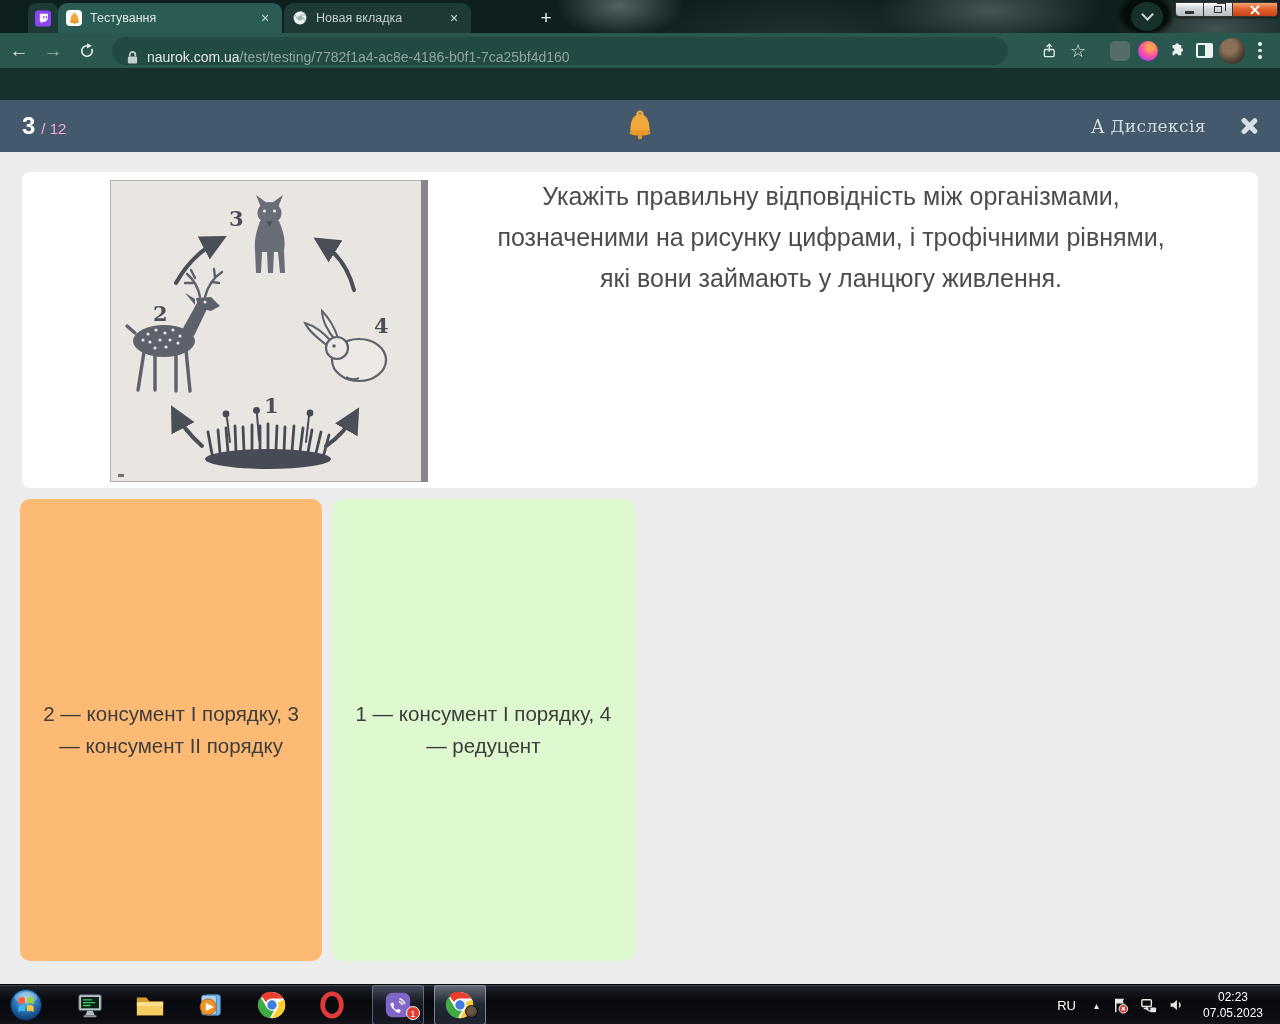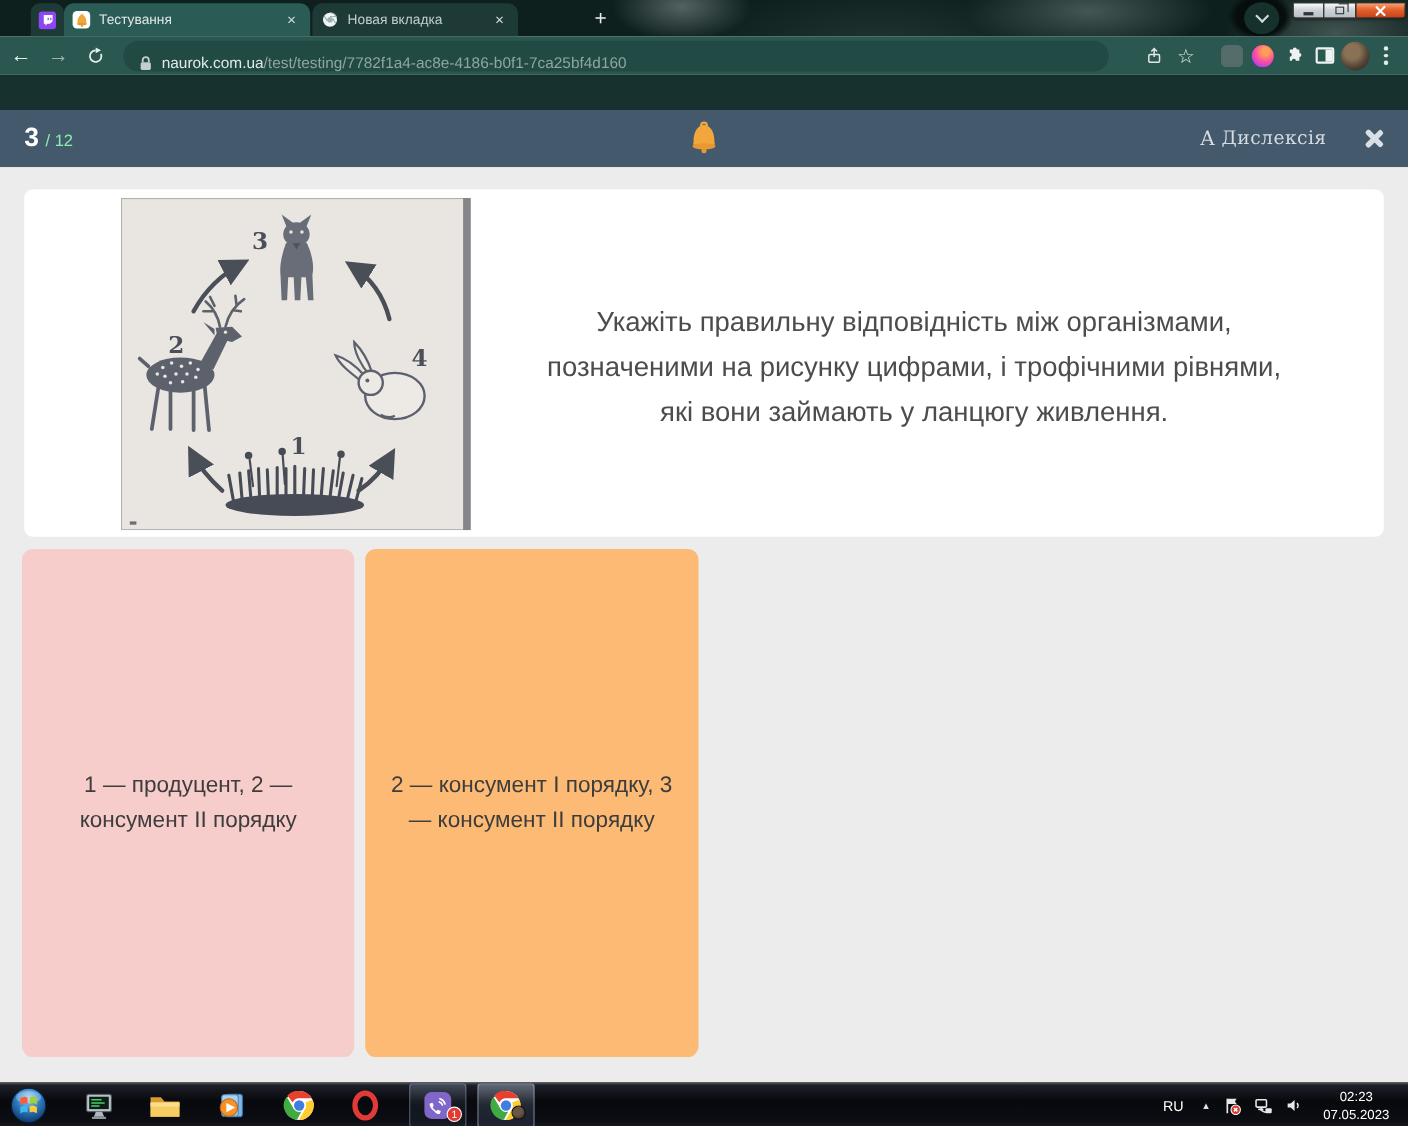--- a/index.html
+++ b/index.html
@@ -66,35 +66,35 @@
     background:radial-gradient(circle at 40% 35%, #8a7155 0 30%, #544536 60%, #241e18)}
   .menu-dots{display:flex;flex-direction:column;gap:3px;align-items:center}
   .menu-dots i{width:3.5px;height:3.5px;border-radius:50%;background:#e3ebea}
   .spacer{flex:1}
 
   
   .band{position:absolute;left:0;top:68px;width:1280px;height:32px;background:#17312e}
   .quiz-header{position:absolute;left:0;top:100px;width:1280px;height:52px;display:flex;align-items:center}
   .progress{margin-left:22px;color:#fff;display:flex;align-items:baseline}
   .progress .cur{font-size:24px;font-weight:bold}
-  .progress .suffix{font-size:15px;margin-left:6px;color:#86efac}
+  .progress .suffix{font-size:15px;margin-left:6px;color:#f9a8d4}
   .bell-center{position:absolute;left:627px;top:10px}
   .dyslexia{position:absolute;right:74px;top:0;height:52px;display:flex;align-items:center;gap:6px;
     color:#d4dbe2;font-family:"DejaVu Serif",serif}
   .dyslexia .pre{font-size:18px}
   .dyslexia .lab{font-size:17px;letter-spacing:.4px}
   .qclose{position:absolute;right:20px;top:15px;width:22px;height:22px}
   .qclose::before,.qclose::after{content:"";position:absolute;left:9px;top:1px;width:4.5px;height:20px;background:#d9dfe5;border-radius:2px}
   .qclose::before{transform:rotate(45deg)}.qclose::after{transform:rotate(-45deg)}
 
   .main{position:absolute;left:0;top:152px;width:1280px;height:832px;background:#ececec}
   .question-card{margin:20px 22px 0 22px;width:1236px;height:316px;background:#fff;border-radius:8px;display:flex}
   .qimg{flex:none;width:318px;height:302px;margin:8px 0 0 88px;position:relative}
   .qimg svg{display:block;width:318px;height:302px}
-  .qtext{flex:1;display:flex;align-items:center;justify-content:center;padding:15px 40px 6px 16px}
+  .qtext{flex:1;display:flex;justify-content:center;padding:4px 40px 6px 16px}
   .qtext p{font-size:25px;line-height:1.63;color:#4c4c4c;text-align:center;max-width:680px}
 
   .answers{display:grid;grid-template-columns:repeat(4,1fr);gap:10px;margin:11px 21px 0 20px;height:462px}
   .answer{border-radius:10px;display:flex;align-items:center;justify-content:center;text-align:center;
     font-size:20.5px;line-height:1.58;color:#3d3d3d;padding:0 14px;cursor:pointer}
 
   
   .taskbar{position:absolute;left:0;top:984px;width:1280px;height:40px;
     background:linear-gradient(#20222b,#08090d 40%,#0b0d13 85%,#15161c);border-top:1px solid #000;
     box-shadow:inset 0 1px 0 rgba(120,130,150,.35)}
@@ -372,25 +372,25 @@
             <text x="264" y="153">4</text>
           </g>
         </svg>
       </div>
       <div class="qtext">
         <p>Укажіть правильну відповідність між організмами, позначеними на рисунку цифрами, і трофічними рівнями, які вони займають у ланцюгу живлення.</p>
       </div>
     </div>
 
     <div class="answers">
-      <div class="answer" style="background-color: rgb(246, 205, 202);">
-        <span>1 — продуцент, 2 — консумент ІІ порядку</span>
-      </div>
       <div class="answer" style="background-color: #fdba74;">
         <span>2 — консумент І порядку, 3 — консумент ІІ порядку</span>
+      </div>
+      <div class="answer" style="background-color: rgb(222, 248, 208);">
+        <span>1 — консумент І порядку, 4 — редуцент</span>
       </div>
     </div>
   </div>
 
   <div class="taskbar">
     <div class="tb-btn" style="left:4px;width:44px">
       <svg width="36" height="36" viewBox="0 0 38 38">
         <defs>
             <radialGradient id="orbg" cx="50%" cy="30%" r="75%">
               <stop offset="0" stop-color="#9ed2f2"></stop>

